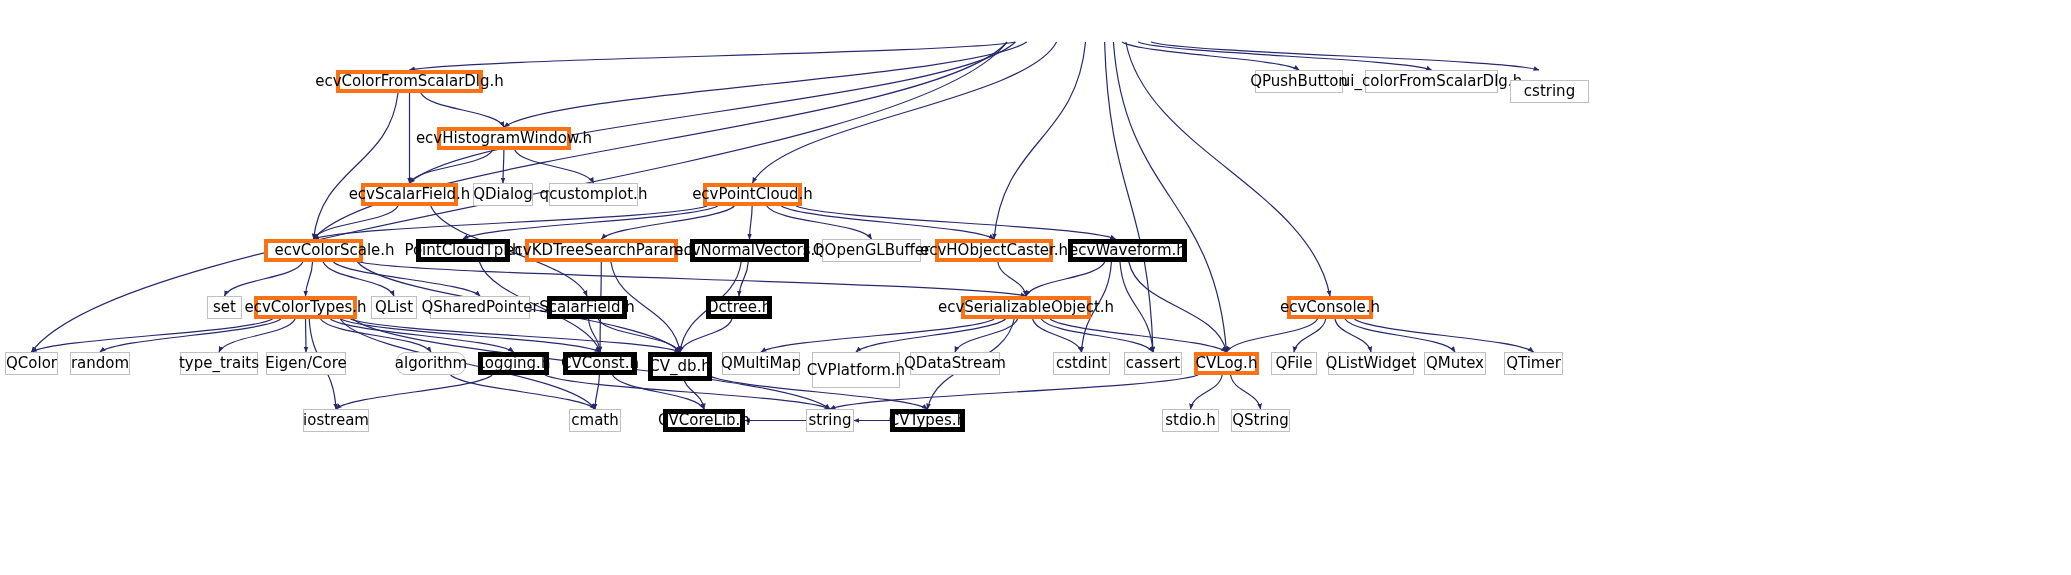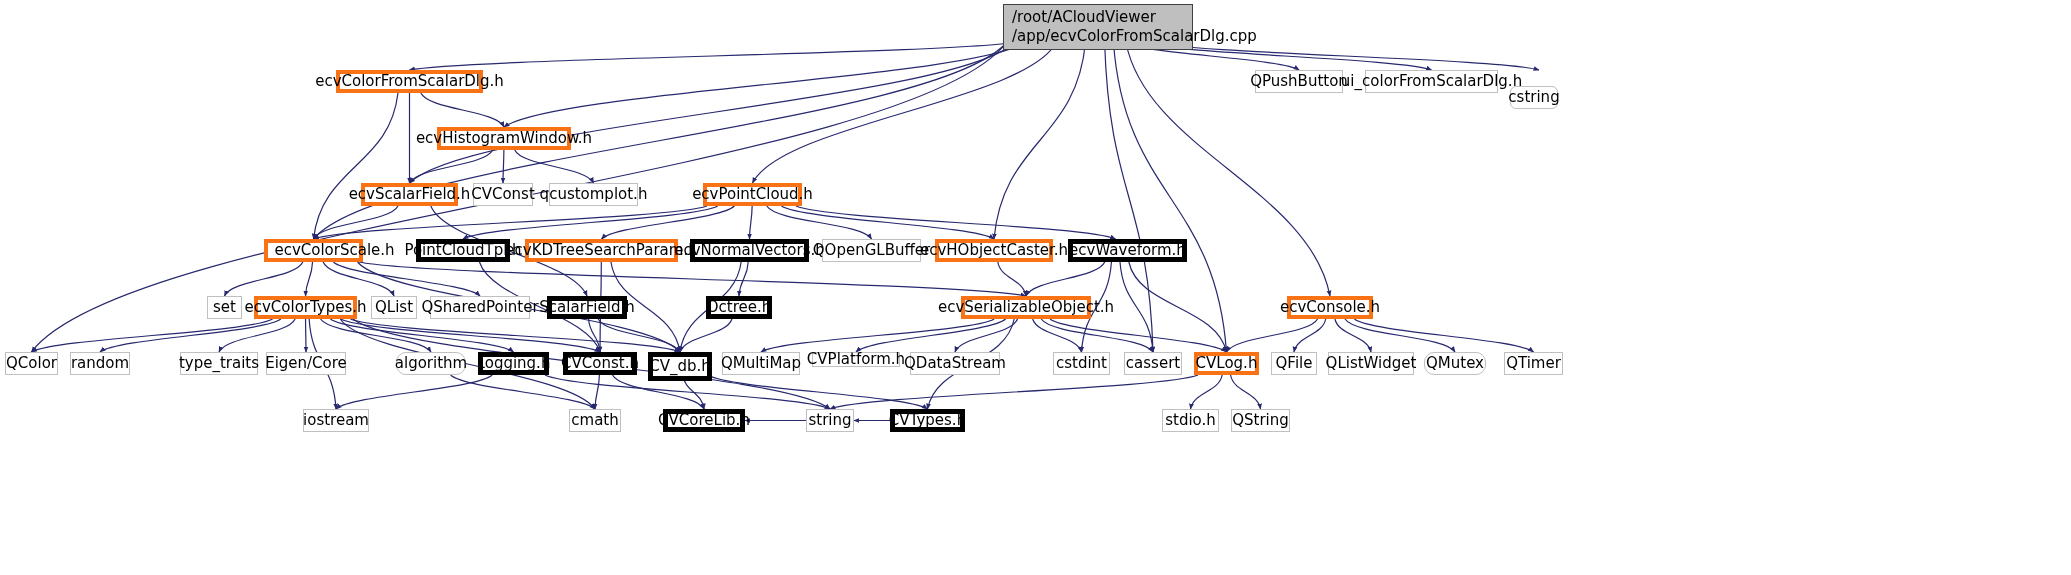--- a/index.html
+++ b/index.html
@@ -125,44 +125,40 @@
       <path d="M 612.48 375 C 621.6320000000001 392 694.848 392 704 409" stroke="#27286e" stroke-width="1.2" fill="none" marker-end="url(#arrow)"></path>
       <path d="M 682.88 375 C 684.992 392 701.888 392 704 409" stroke="#27286e" stroke-width="1.2" fill="none" marker-end="url(#arrow)"></path>
       <path d="M 708 375 C 729.95 389.28 905.55 394.72 927.5 409" stroke="#27286e" stroke-width="1.2" fill="none" marker-end="url(#arrow)"></path>
       <path d="M 1222.18 375 C 1219.0120000000002 392 1193.6680000000001 392 1190.5 409" stroke="#27286e" stroke-width="1.2" fill="none" marker-end="url(#arrow)"></path>
       <path d="M 1230.58 375 C 1233.572 392 1257.508 392 1260.5 409" stroke="#27286e" stroke-width="1.2" fill="none" marker-end="url(#arrow)"></path>
       <path d="M 1198 375 C 1161.2 389.28 866.8 394.72 830 409" stroke="#27286e" stroke-width="1.2" fill="none" marker-end="url(#arrow)"></path>
       <path d="M 890 420.5 C 875.5 420.5 759.5 420.5 745 420.5" stroke="#27286e" stroke-width="1.2" fill="none" marker-end="url(#arrow)"></path>
       <path d="M 890 420.5 C 886.4 420.5 857.6 420.5 854 420.5" stroke="#27286e" stroke-width="1.2" fill="none" marker-end="url(#arrow)"></path>
       <path d="M 450.68 375 C 465.112 389.28 580.568 394.72 595 409" stroke="#27286e" stroke-width="1.2" fill="none" marker-end="url(#arrow)"></path>
     </svg>
-  <div class="node root" id="root-node" style="left:1003px;top:4px;width:190px;">
-    <span class="l1">/root/ACloudViewer</span>
-    <span class="l2">/app/ecvColorFromScalarDlg.cpp</span>
-  </div>
 <div class="node bold" style="left: 336px; top: 70px; width: 147px; height: 23px;">
       <span>ecvColorFromScalarDlg.h</span>
     </div>
     <div class="node" style="left: 1255px; top: 70px; width: 88px; height: 23px;">
       <span>QPushButton</span>
     </div>
     <div class="node" style="left: 1365px; top: 70px; width: 133px; height: 23px;">
       <span>ui_colorFromScalarDlg.h</span>
     </div>
-    <div class="node" style="left: 1510px; top: 86px; width: 48px; height: 23px; border-radius: 6px;">
+    <div class="node" style="left: 1510px; top: 80px; width: 79px; height: 23px;">
       <span>cstring</span>
     </div>
     <div class="node bold" style="left: 437px; top: 127px; width: 134px; height: 23px;">
       <span>ecvHistogramWindow.h</span>
     </div>
     <div class="node bold" style="left: 361px; top: 183px; width: 97px; height: 23px;">
       <span>ecvScalarField.h</span>
     </div>
     <div class="node" style="left: 473px; top: 183px; width: 60px; height: 23px;">
-      <span>CVConst</span>
+      <span>QDialog</span>
     </div>
     <div class="node" style="left: 549px; top: 183px; width: 89px; height: 23px;">
       <span>qcustomplot.h</span>
     </div>
     <div class="node bold" style="left: 703px; top: 183px; width: 99px; height: 23px;">
       <span>ecvPointCloud.h</span>
     </div>
     <div class="node bold" style="left: 264px; top: 239px; width: 99px; height: 23px; padding-left: 48px;">
       <span>ecvColorScale.h</span>
     </div>
@@ -228,42 +224,42 @@
     </div>
     <div class="node red" style="left: 563px; top: 352px; width: 74px; height: 23px;">
       <span>CVConst.h</span>
     </div>
     <div class="node red" style="left: 648px; top: 352px; width: 64px; height: 29px;">
       <span>CV_db.h</span>
     </div>
     <div class="node" style="left: 722px; top: 352px; width: 78px; height: 23px;">
       <span>QMultiMap</span>
     </div>
-    <div class="node" style="left: 812px; top: 352px; width: 88px; height: 15px;">
+    <div class="node" style="left: 812px; top: 352px; width: 88px; height: 36px;">
       <span>CVPlatform.h</span>
     </div>
     <div class="node" style="left: 910px; top: 352px; width: 90px; height: 23px;">
       <span>QDataStream</span>
     </div>
     <div class="node" style="left: 1053px; top: 352px; width: 57px; height: 23px;">
       <span>cstdint</span>
     </div>
     <div class="node" style="left: 1124px; top: 352px; width: 58px; height: 23px;">
       <span>cassert</span>
     </div>
     <div class="node bold" style="left: 1194px; top: 352px; width: 65px; height: 23px;">
       <span>CVLog.h</span>
     </div>
     <div class="node" style="left: 1271px; top: 352px; width: 46px; height: 23px;">
       <span>QFile</span>
     </div>
     <div class="node" style="left: 1328px; top: 352px; width: 86px; height: 23px;">
       <span>QListWidget</span>
     </div>
-    <div class="node" style="left: 1424px; top: 352px; width: 62px; height: 23px; border-radius: 10px;">
+    <div class="node" style="left: 1424px; top: 352px; width: 62px; height: 23px;">
       <span>QMutex</span>
     </div>
     <div class="node" style="left: 1504px; top: 352px; width: 59px; height: 23px;">
       <span>QTimer</span>
     </div>
     <div class="node" style="left: 303px; top: 409px; width: 66px; height: 23px;">
       <span>iostream</span>
     </div>
     <div class="node" style="left: 569px; top: 409px; width: 52px; height: 23px;">
       <span>cmath</span>

